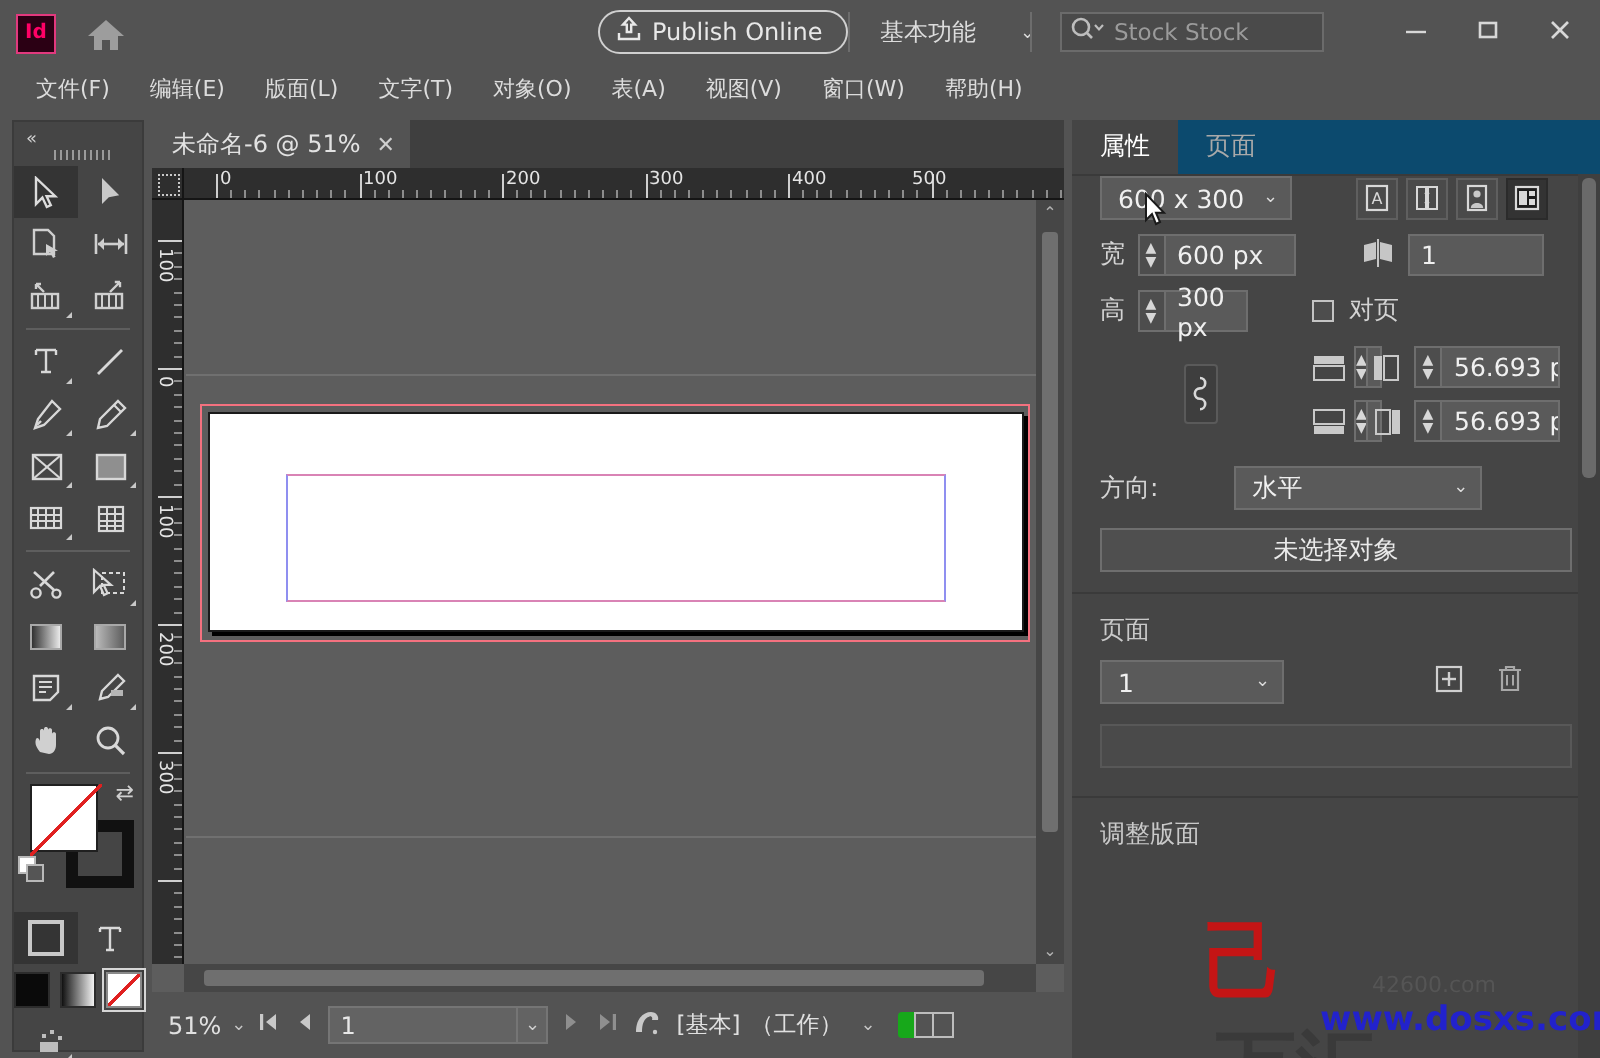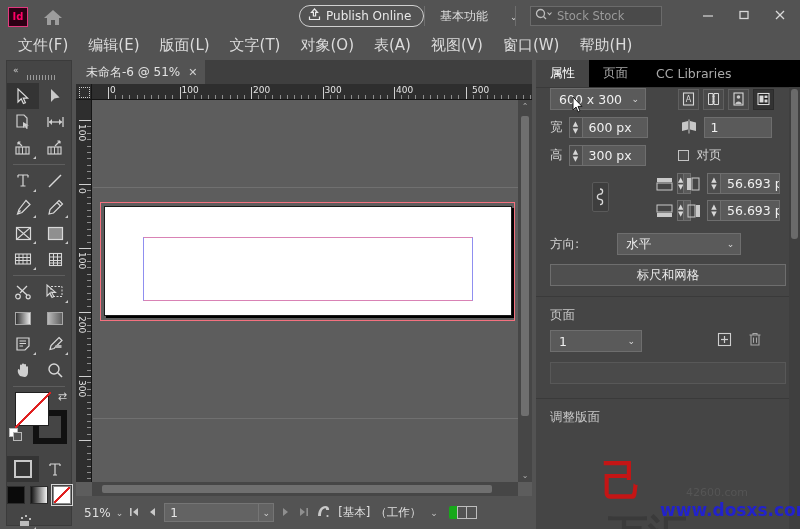--- a/index.html
+++ b/index.html
@@ -51,21 +51,21 @@
   .stock-search .ph { color: #9b9b9b; font-size: 11.5px; margin-left:3px; }
   .winbtns { position: absolute; right: 2px; top: 0; height: 30px; display: flex; }
   .winbtn { width: 36px; height: 30px; display: flex; align-items: center; justify-content: center; color: #d8d8d8; }
 
   
   .menubar {
     position: absolute; left: 0; top: 33px; width: 800px; height: 24px;
     background: #535353;
     display: flex; align-items: center; padding-left: 8px;
   }
-  .menuitem { padding: 0 10px; font-size: 15px; color: #dcdcdc; line-height: 24px; }
+  .menuitem { padding: 0 10px; font-size: 11px; color: #dcdcdc; line-height: 24px; }
 
   
   .toolbar {
     position: absolute; left: 6px; top: 60px; width: 66px; height: 466px;
     background: #454545; border: 1px solid #3b3b3b;
   }
   .tb-head { height: 22px; position: relative; }
   .tb-collapse { position: absolute; left: 6px; top: 4px; color: #cfcfcf; font-size: 9px; letter-spacing:-1px;}
   .tb-grip { position: absolute; left: 20px; top: 14px; width: 28px; height: 5px;
     background: repeating-linear-gradient(to right,#9a9a9a 0 1px,transparent 1px 3px); }
@@ -152,21 +152,21 @@
   .nav-b { color:#c9c9c9; font-size:10px; width:13px; text-align:center;}
   .nav-b.dim { color:#8a8a8a; }
   .sb-pre { font-size:11.5px; color:#e0e0e0; }
   .sb-dot { width:8px;height:13px;background:#17a81a;border-radius:2px 0 0 2px;}
   .sb-box { width:20px;height:13px;border:1px solid #bdbdbd; display:flex;}
   .sb-box i{flex:1;border-right:1px solid #bdbdbd;}
   .sb-box i:last-child{border-right:none;}
 
   
   .rpanel { position:absolute; left:536px; top:60px; width:264px; height:469px; background:#454545; }
-  .rtabs { height:27px; background:#000000; display:flex; align-items:flex-end; }
+  .rtabs { height:27px; background:#0c4a6e; display:flex; align-items:flex-end; }
   .rtab { height:27px; padding:0 14px; display:flex; align-items:center; font-size:12.5px; color:#a9a9a9; }
   .rtab.active { background:#454545; color:#ffffff; }
   .rsubtitle { padding:10px 14px 8px; font-size:12.5px; color:#e2e2e2; }
   .rsep { height:1px; background:#3a3a3a; margin:0 0px; }
   .sect-title { font-size:12.5px; color:#c9c9c9; padding:10px 14px 6px; }
   .prow { display:flex; align-items:center; padding:0 14px 7px; gap:6px; }
   .lbl { font-size:12.5px; color:#d3d3d3; }
   .fld { background:#5a5a5a; border:1px solid #6e6e6e; height:21px; display:flex; align-items:center; padding-left:6px; font-size:12.5px; color:#f0f0f0;}
   .spin { width:13px; height:21px; background:#4d4d4d; border:1px solid #6e6e6e; border-right:none;
           display:flex; flex-direction:column; align-items:center; justify-content:center; gap:1px;}
@@ -560,21 +560,21 @@
         <div class="htick min" style="left: 309.15px;"></div>
         <div class="htick min" style="left: 316.3px;"></div>
         <div class="htick min" style="left: 323.45px;"></div>
         <div class="htick min" style="left: 330.6px;"></div>
         <div class="htick min" style="left: 337.75px;"></div>
         <div class="htick min" style="left: 344.9px;"></div>
         <div class="htick min" style="left: 352.05px;"></div>
         <div class="htick min" style="left: 359.2px;"></div>
         <div class="htick min" style="left: 366.35px;"></div>
         <div class="htick maj" style="left: 373.5px;"></div>
-        <div class="hlab" style="left: 378px;">500</div>
+        <div class="hlab" style="left: 362px;">500</div>
         <div class="htick min" style="left: 380.65px;"></div>
         <div class="htick min" style="left: 387.8px;"></div>
         <div class="htick min" style="left: 394.95px;"></div>
         <div class="htick min" style="left: 402.1px;"></div>
         <div class="htick min" style="left: 409.25px;"></div>
         <div class="htick min" style="left: 416.4px;"></div>
         <div class="htick min" style="left: 423.55px;"></div>
         <div class="htick min" style="left: 430.7px;"></div>
         <div class="htick min" style="left: 437.85px;"></div>
       </div>
@@ -710,21 +710,20 @@
           <i></i>
           <i></i>
         </div>
     </div>
   </div>
 
   <div class="rpanel">
     <div class="rtabs">
       <div class="rtab active">属性</div>
       <div class="rtab">页面</div>
-      <div class="rtab">CC Libraries</div>
     </div>
 
     <div class="rsep"></div>
 
 
     <div class="prow">
       <div class="sel-ctl" style="width:96px;">
         <span>600 x 300</span>
         <span class="cv">⌄</span>
       </div>
@@ -781,21 +780,21 @@
       </div>
     </div>
 
     <div class="prow">
       <span class="lbl">高</span>
       <div style="display:flex;">
         <div class="spin">
             <span>▲</span>
             <span>▼</span>
           </div>
-        <div class="fld" style="width:64px;">300 px</div>
+        <div class="fld" style="width:42px;">300 px</div>
       </div>
       <div style="margin-left:26px; display:flex; align-items:center; gap:8px;">
         <span class="chk"></span>
         <span class="lbl">对页</span>
       </div>
     </div>
 
 
     <div class="mgrid">
       <div class="mcell">
@@ -858,21 +857,21 @@
     </div>
 
     <div class="prow" style="padding-top:6px;">
       <span class="lbl">方向:</span>
       <div class="sel-ctl" style="width:124px; margin-left:32px;">
         <span>水平</span>
         <span class="cv">⌄</span>
       </div>
     </div>
 
-    <div class="btn-wide">标尺和网格</div>
+    <div class="btn-wide">未选择对象</div>
 
     <div class="rsep" style="margin-top:10px;"></div>
 
     <div class="sect-title">页面</div>
 
     <div class="pgctl">
       <div class="sel-ctl" style="width:92px;">
         <span>1</span>
         <span class="cv">⌄</span>
       </div>

